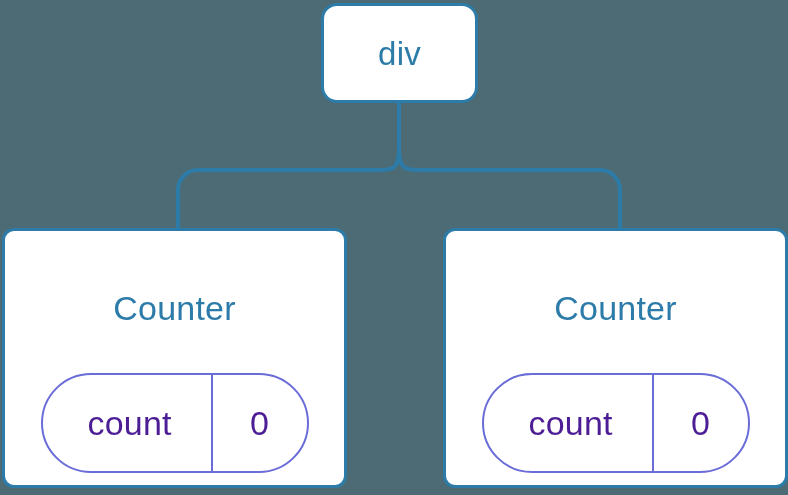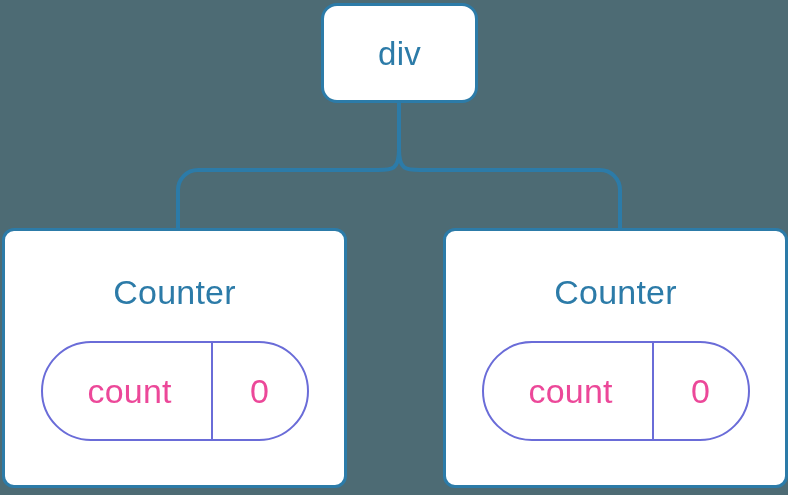--- a/index.html
+++ b/index.html
@@ -69,41 +69,41 @@
     padding-top: 44px;
   }
   .node.child-left  { left: 2px;   width: 345px; }
   .node.child-right { left: 443px; width: 345px; }
 
   .node.child .node-title {
     font-size: 34px;
     line-height: 1;
     color: #2c7ba8;
     letter-spacing: 0.2px;
-    margin: 0;
+    margin: 16px;
   }
 
   
   .state-pill {
     margin-top: 32px;
     width: 268px;
     height: 100px;
     border: 2.5px solid #6a6cd8;
     border-radius: 50px;
     box-sizing: border-box;
     display: flex;
     align-items: stretch;
     background: transparent;
   }
   .state-key,
   .state-value {
     display: flex;
     align-items: center;
     justify-content: center;
-    color: #ec4899;
+    color: #4c1d95;
     font-size: 34px;
     line-height: 1;
     letter-spacing: 0.2px;
     box-sizing: border-box;
   }
   .state-key {
     flex: 0 0 64.5%;
     border-right: 2.5px solid #6a6cd8;
     padding-left: 6px;
   }

